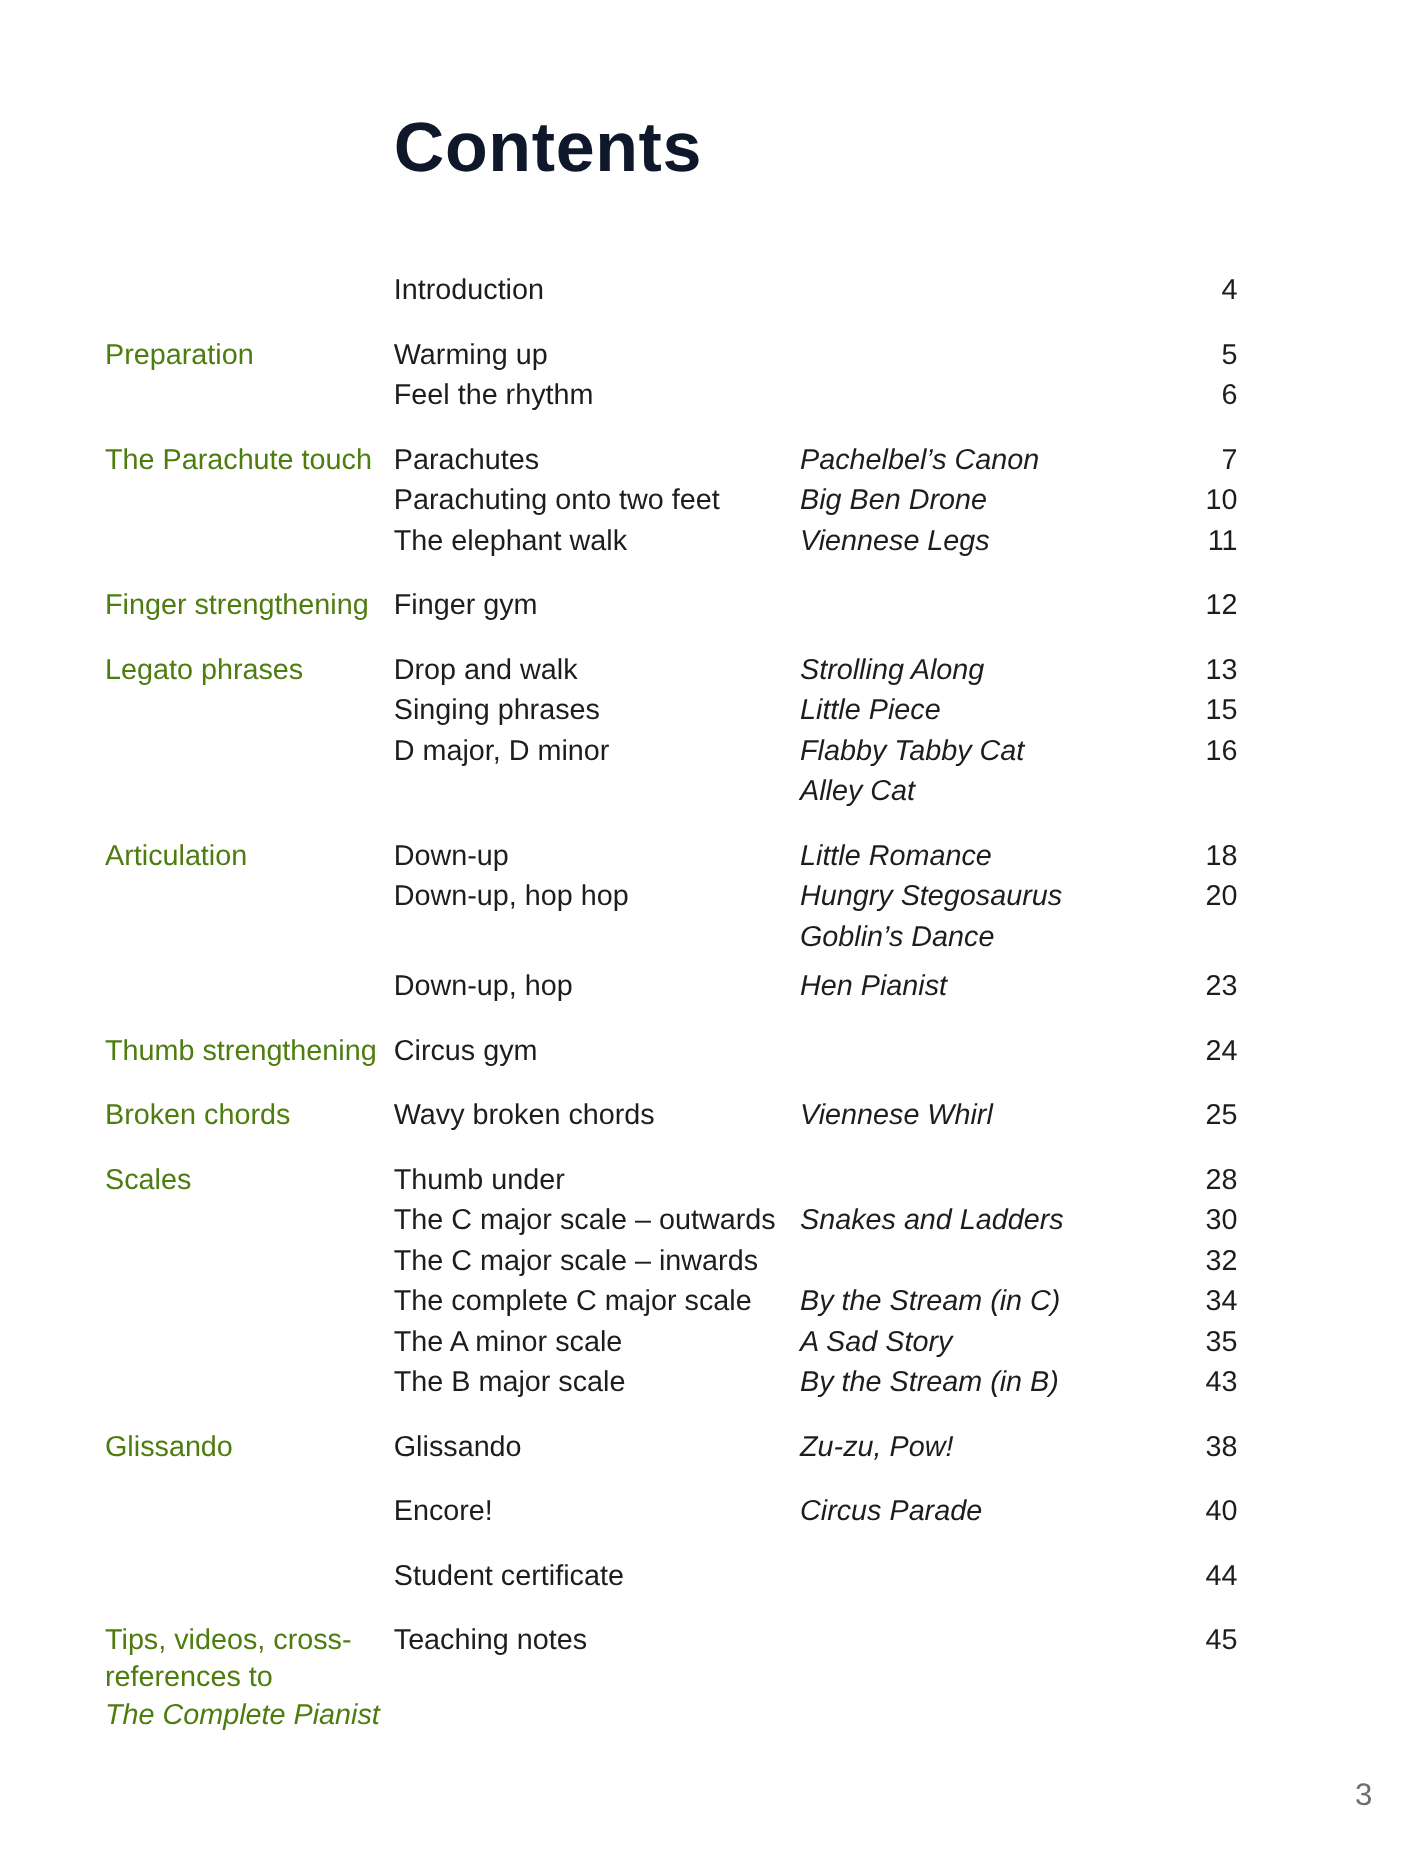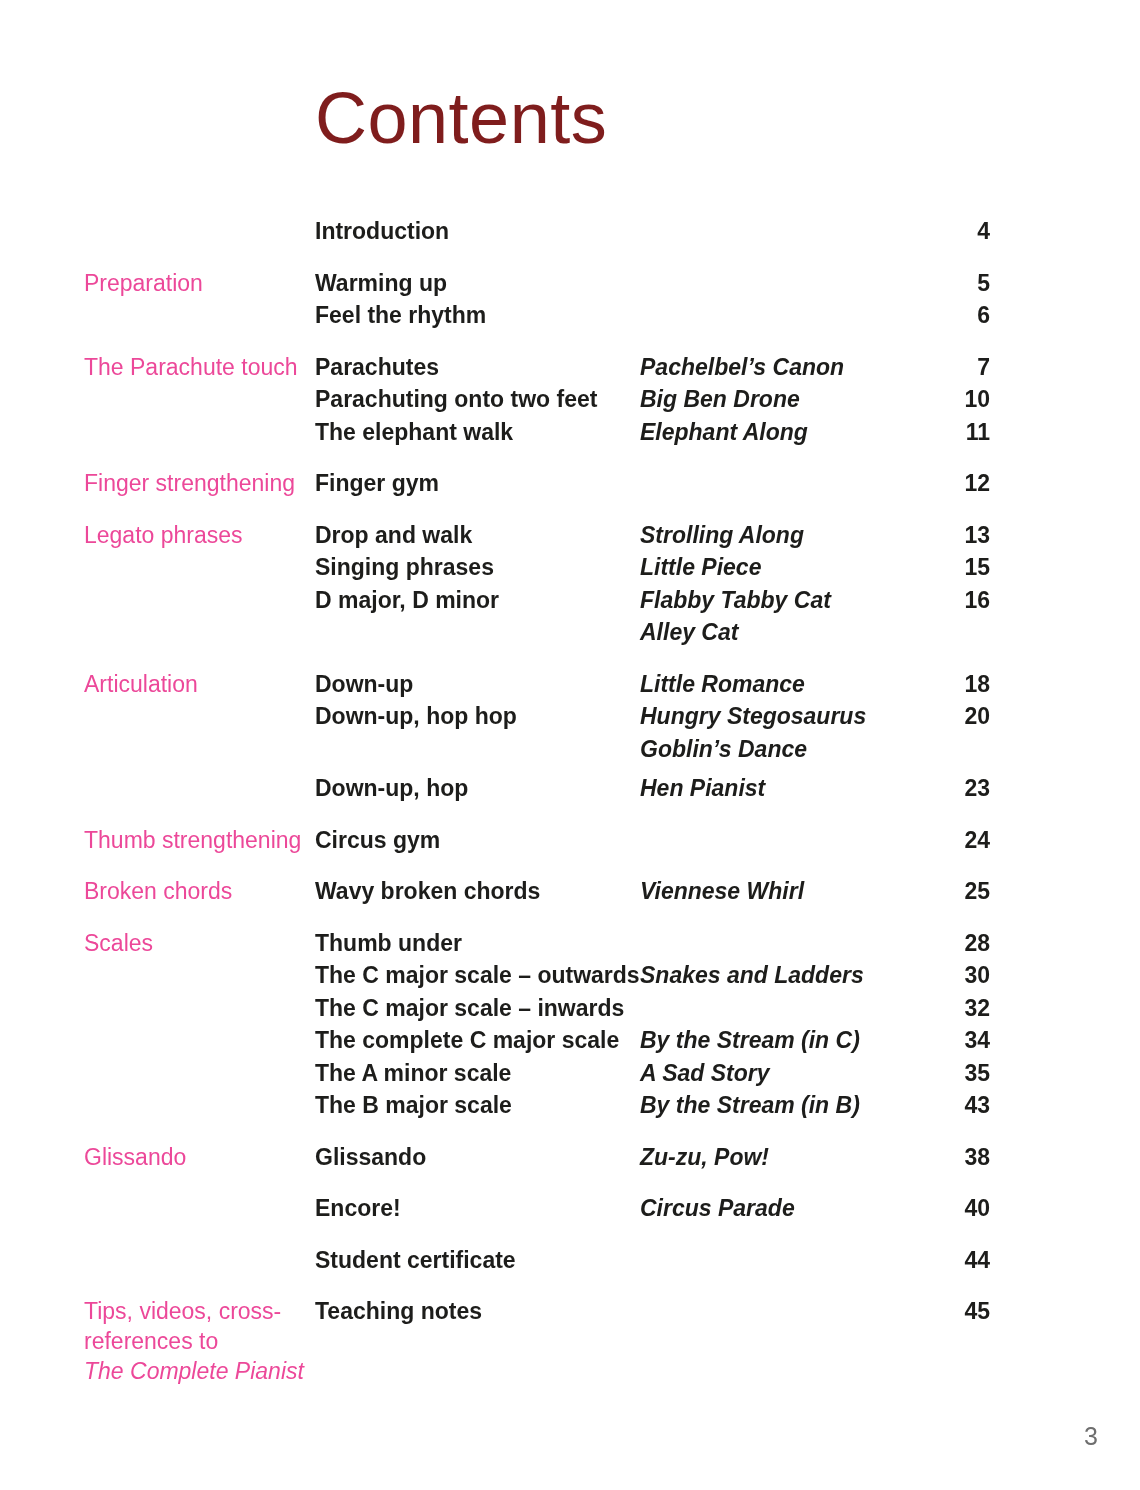--- a/index.html
+++ b/index.html
@@ -13,50 +13,50 @@
     overflow: hidden;
   }
   .content {
     position: absolute;
     left: 84px;
     top: 88px;
     width: 906px;
   }
   .title {
     margin: 0 0 0 231px;
-    font-size: 72px;
-    font-weight: 400;
+    font-size: 56px;
+    font-weight: 700;
     line-height: 60px;
     letter-spacing: 0.5px;
-    color: #7f1d1d;
+    color: #0f172a;
   }
   .toc { margin-top: 67px; }
   .group {
     display: flex;
     align-items: flex-start;
     margin-bottom: 19px;
     font-size: 23px;
     line-height: 32.5px;
   }
   .group-cat {
     flex: 0 0 231px;
     width: 231px;
-    color: #ec4899;
+    color: #4d7c0f;
     line-height: 30px;
     padding-top: 1px;
     padding-right: 10px;
     box-sizing: border-box;
   }
   .cat-italic { font-style: italic; display: block; }
   .group-lines {
     flex: 1 1 auto;
     display: flex;
     flex-direction: column;
   }
-  .line { display: flex; font-weight: bold; }
+  .line { display: flex; }
   .line.gap-before { margin-top: 7px; justify-content: flex-end; }
   .activity { flex: 0 0 325px; }
   .piece { flex: 1 1 auto; font-style: italic; }
   .page-num { flex: 0 0 66px; text-align: right; }
   .folio {
     position: absolute;
     right: 42px;
     top: 1422px;
     font-size: 25px;
     color: #6e6e6e;
@@ -116,21 +116,21 @@
   </div>
 
   <div class="line">
     <span class="activity">Parachuting onto two feet</span>
     <span class="piece">Big Ben Drone</span>
     <span class="page-num">10</span>
   </div>
 
   <div class="line">
     <span class="activity">The elephant walk</span>
-    <span class="piece">Elephant Along</span>
+    <span class="piece">Viennese Legs</span>
     <span class="page-num">11</span>
   </div>
 </div>
   </div>
 
   <div class="group">
     <div class="group-cat">
       <span class="cat-text">Finger strengthening</span>
       
     </div>

